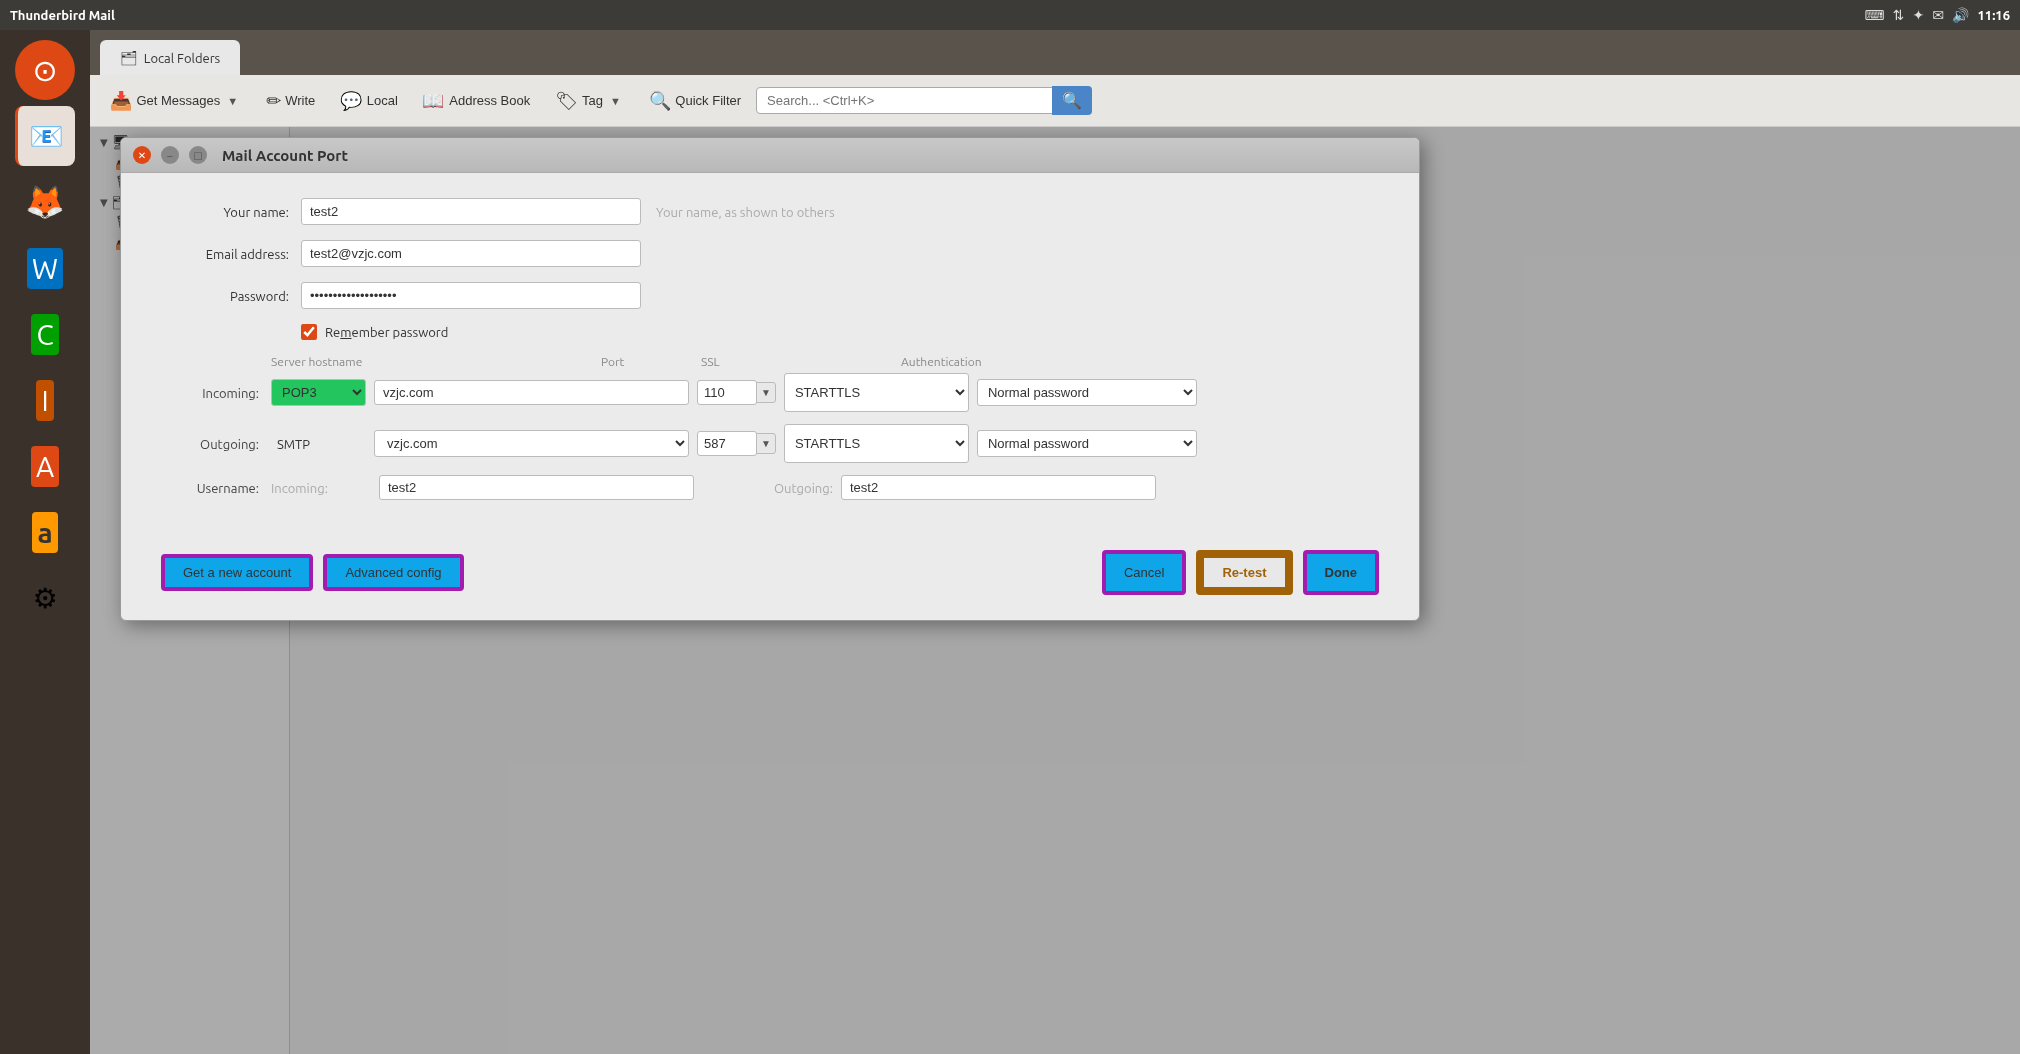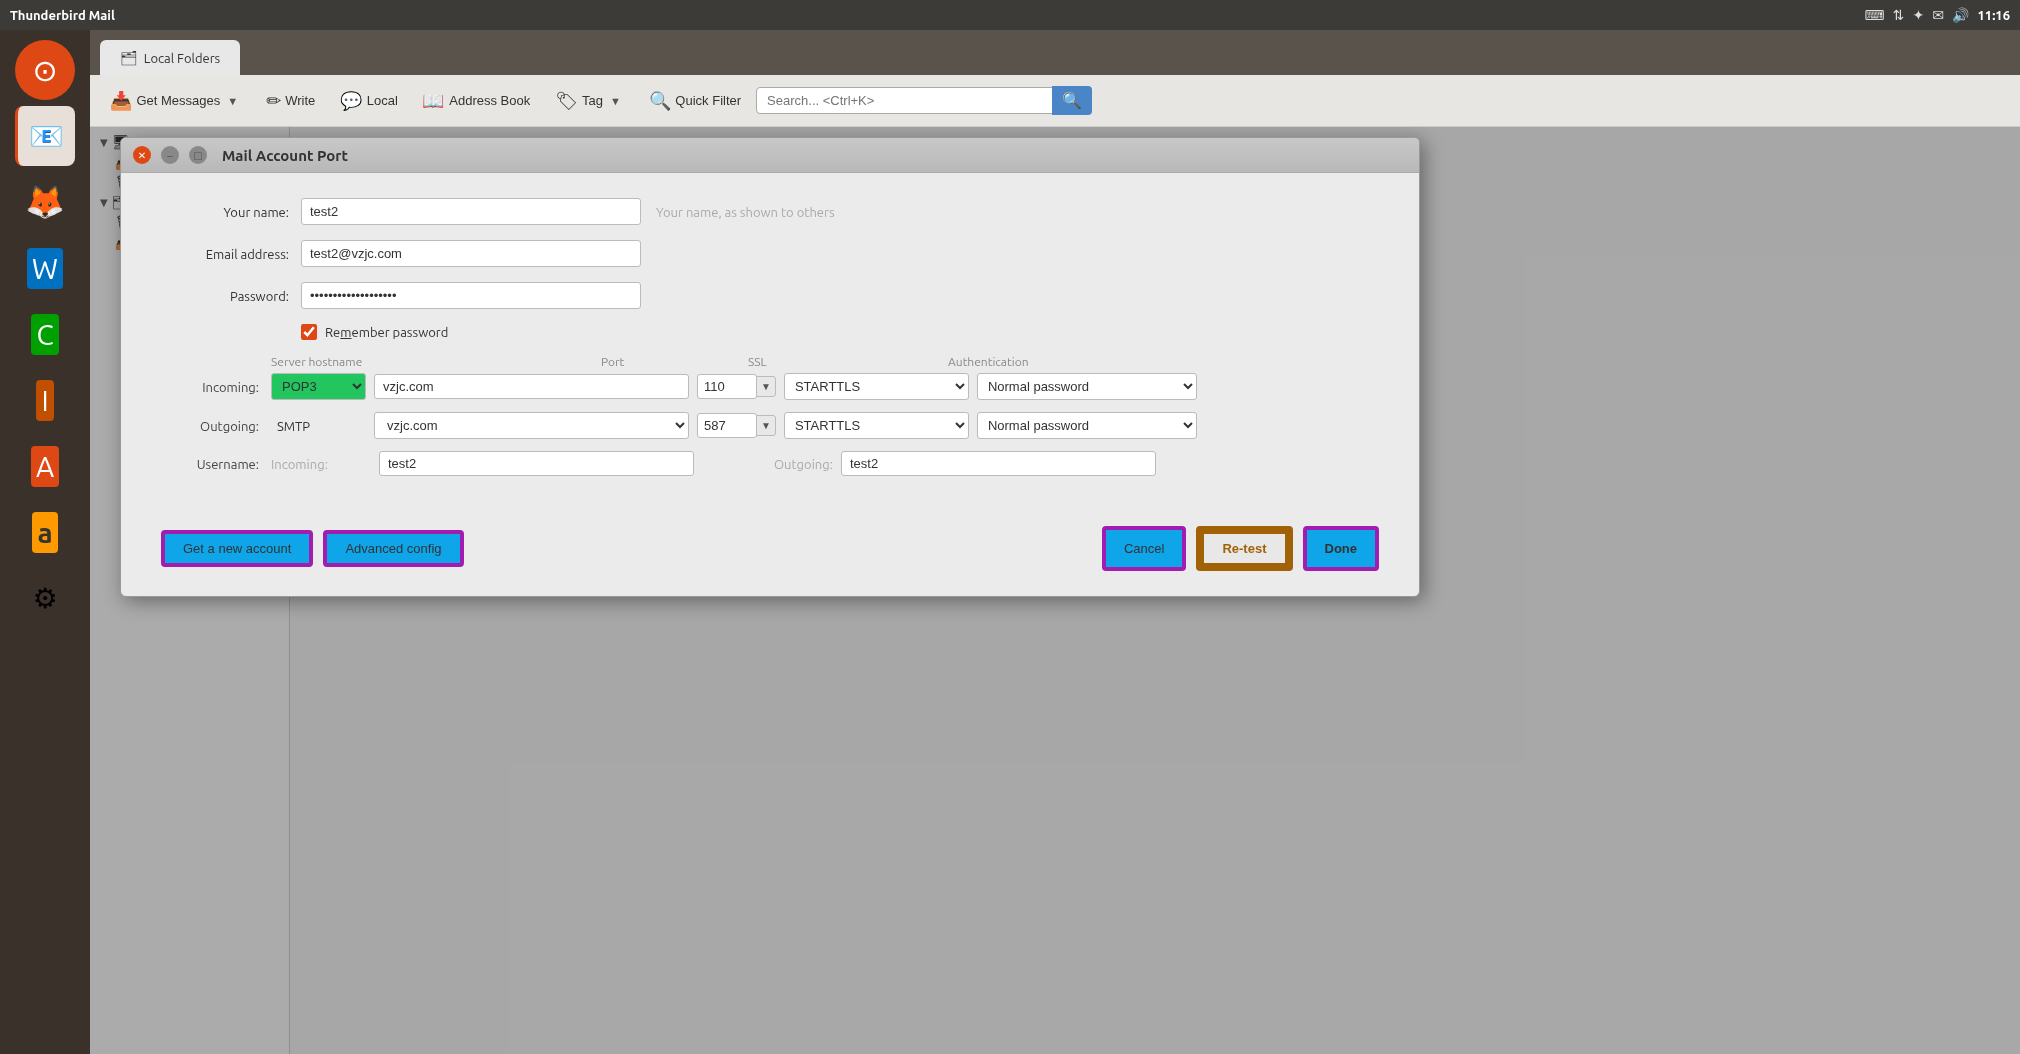--- a/index.html
+++ b/index.html
@@ -337,21 +337,21 @@
       margin-bottom: 5px;
       padding-left: 110px;
     }
     .col-header {
       font-size: 12px;
       color: #888;
       text-align: left;
     }
     .col-hostname { width: 330px; }
     .col-port { width: 100px; }
-    .col-ssl { width: 200px; margin-left: 47px; }
+    .col-ssl { width: 200px; }
     .col-auth { width: 230px; }
 
     .server-row {
       display: flex;
       align-items: center;
       margin-bottom: 12px;
     }
     .server-row-label {
       width: 110px;
       text-align: right;
@@ -401,21 +401,21 @@
       border: 1px solid #bbb;
       border-radius: 0 3px 3px 0;
       background: #e8e8e8;
       cursor: pointer;
       margin-left: -1px;
       font-size: 10px;
       color: #555;
     }
     .server-ssl-select {
       width: 185px;
-      padding: 4px 6px;
+      padding: 10px 6px;
       border: 1px solid #bbb;
       border-radius: 3px;
       font-size: 13px;
       background: #fff;
       color: #333;
     }
     .server-auth-select {
       width: 220px;
       padding: 4px 6px;
       border: 1px solid #bbb;

